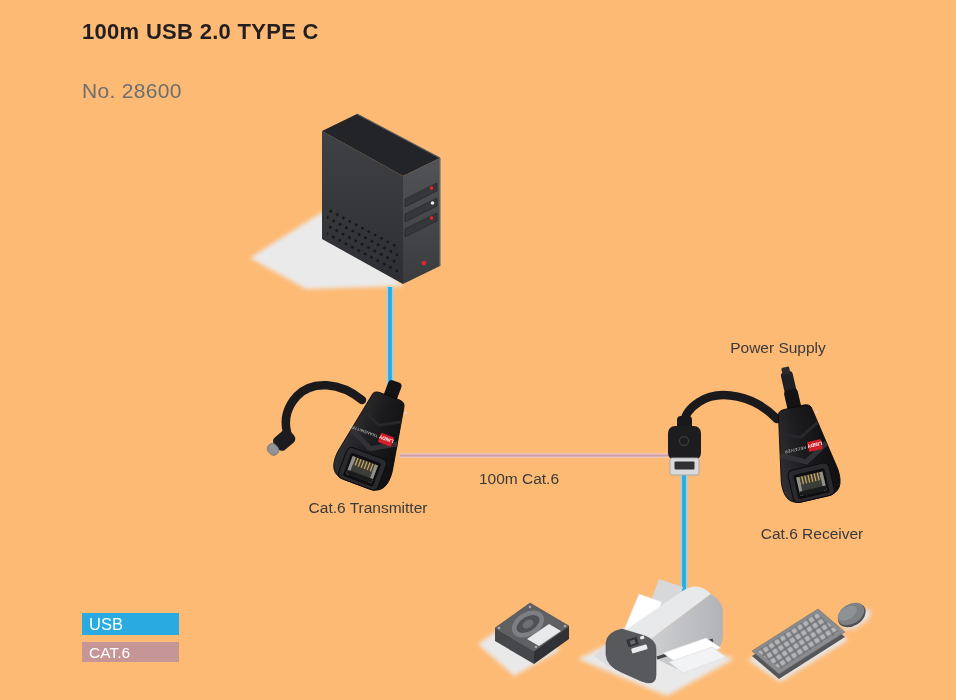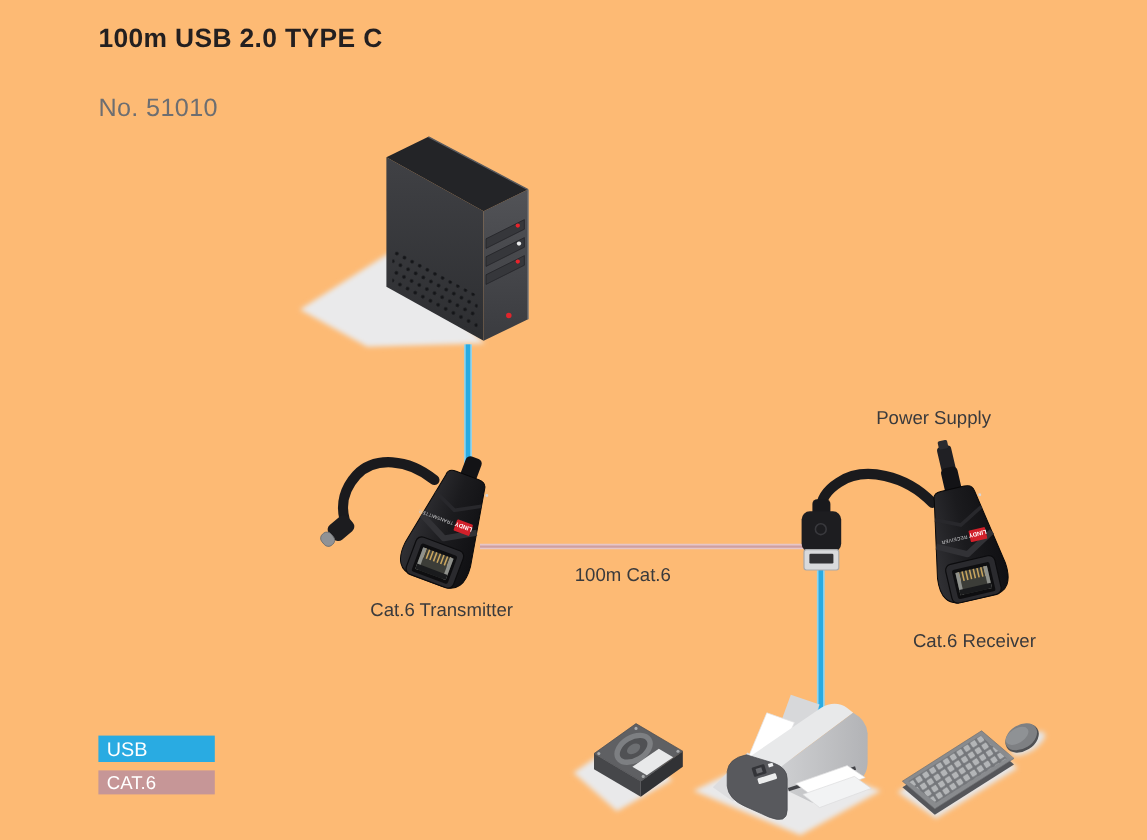--- a/index.html
+++ b/index.html
@@ -12,21 +12,21 @@
   text{font-family:"Liberation Sans", sans-serif;}
 </style>
 </head>
 <body>
 
 <div class="canvas">
 
   <div class="title">
     <div>100m USB 2.0 TYPE C</div>
   </div>
-  <div class="prodno">No. 51010</div>
+  <div class="prodno">No. 28600</div>
 
   <svg class="scene" width="956" height="700" viewBox="0 0 956 700">
     <defs>
       <filter id="soft" x="-40%" y="-40%" width="180%" height="180%">
         <feGaussianBlur stdDeviation="2.2"></feGaussianBlur>
       </filter>
       <linearGradient id="towerLeft" x1="0" y1="0" x2="0" y2="1">
         <stop offset="0" stop-color="#404145"></stop>
           <stop offset="1" stop-color="#2d2e31"></stop>
       </linearGradient>

